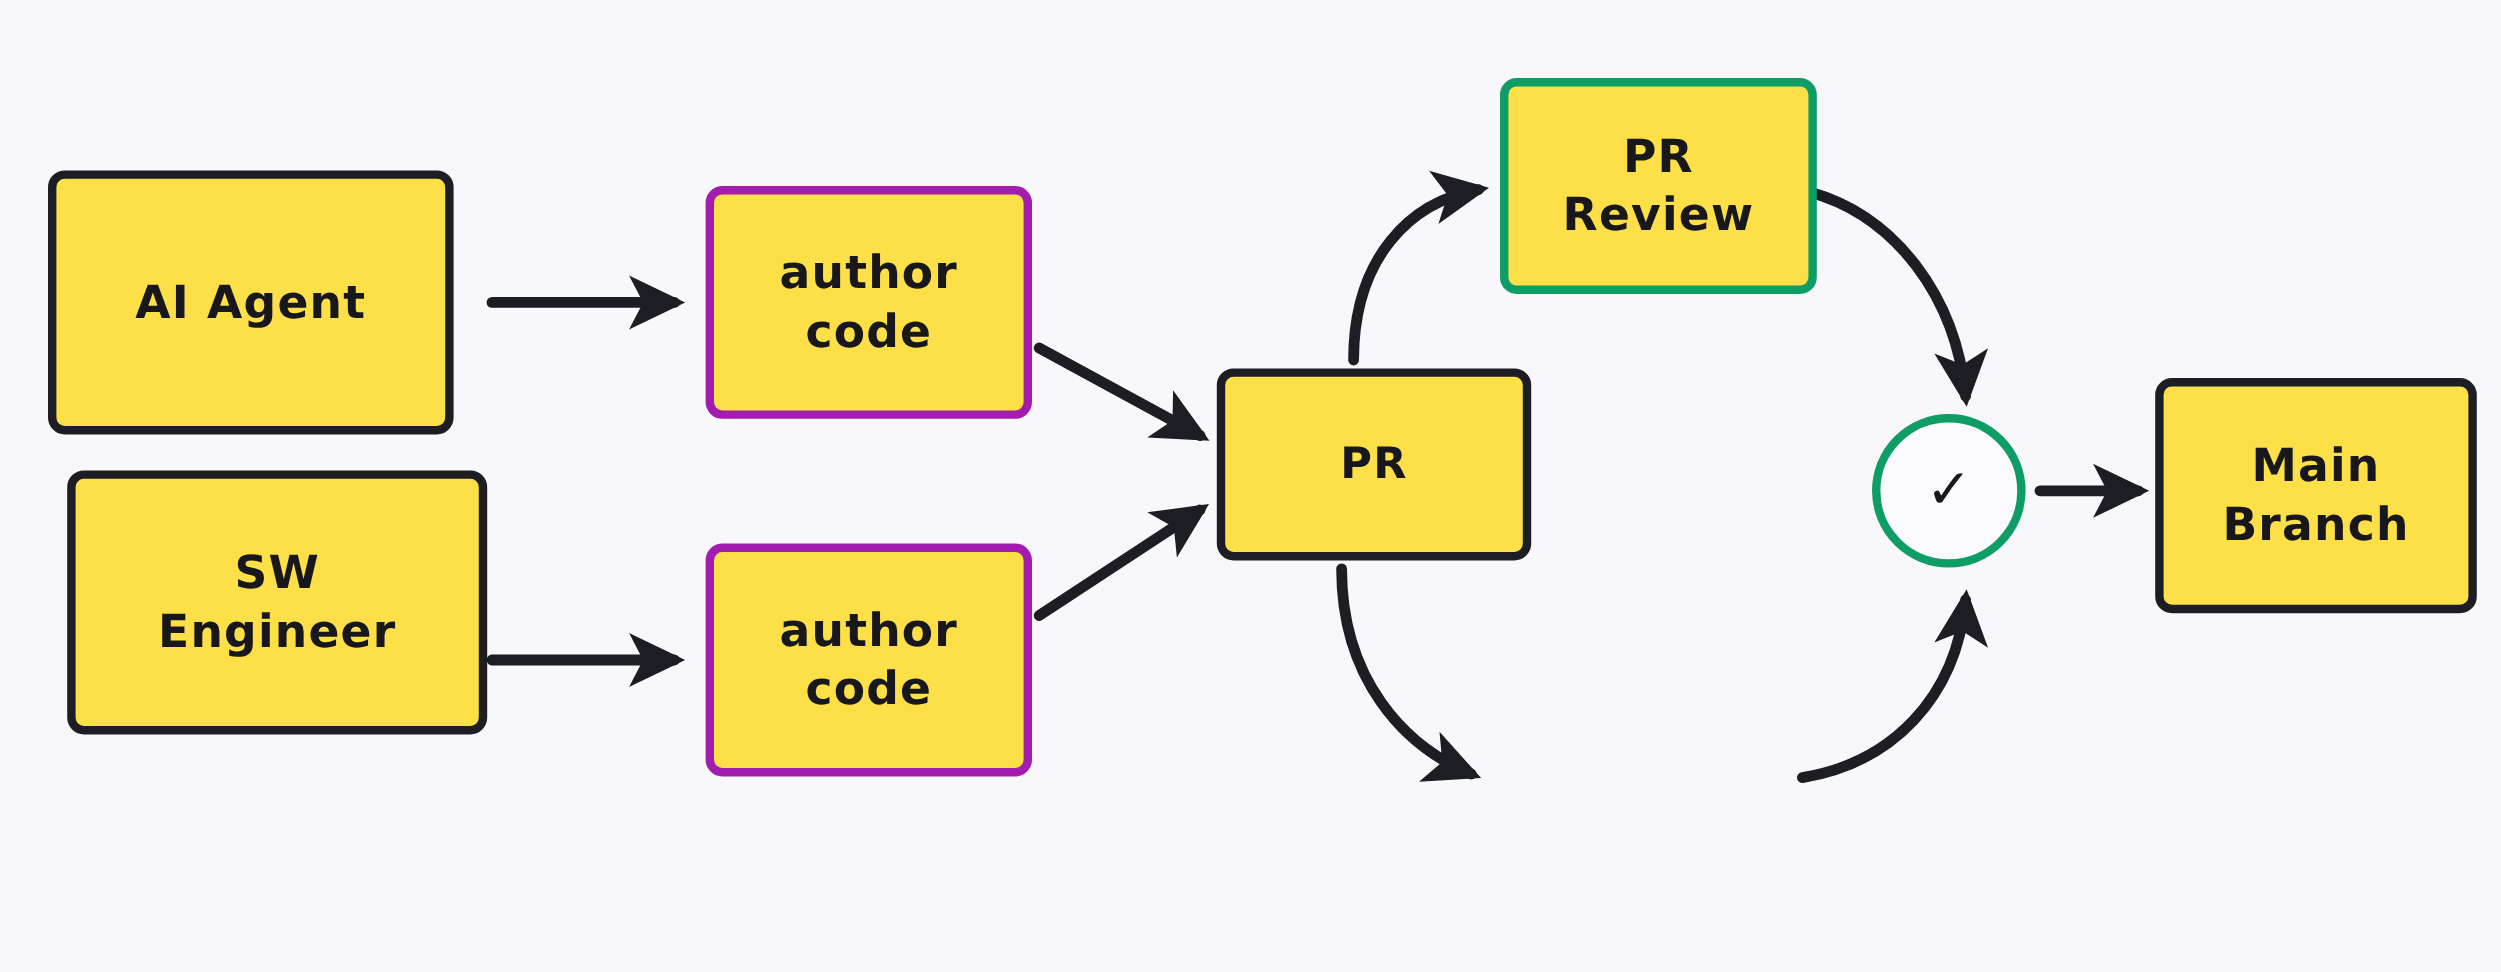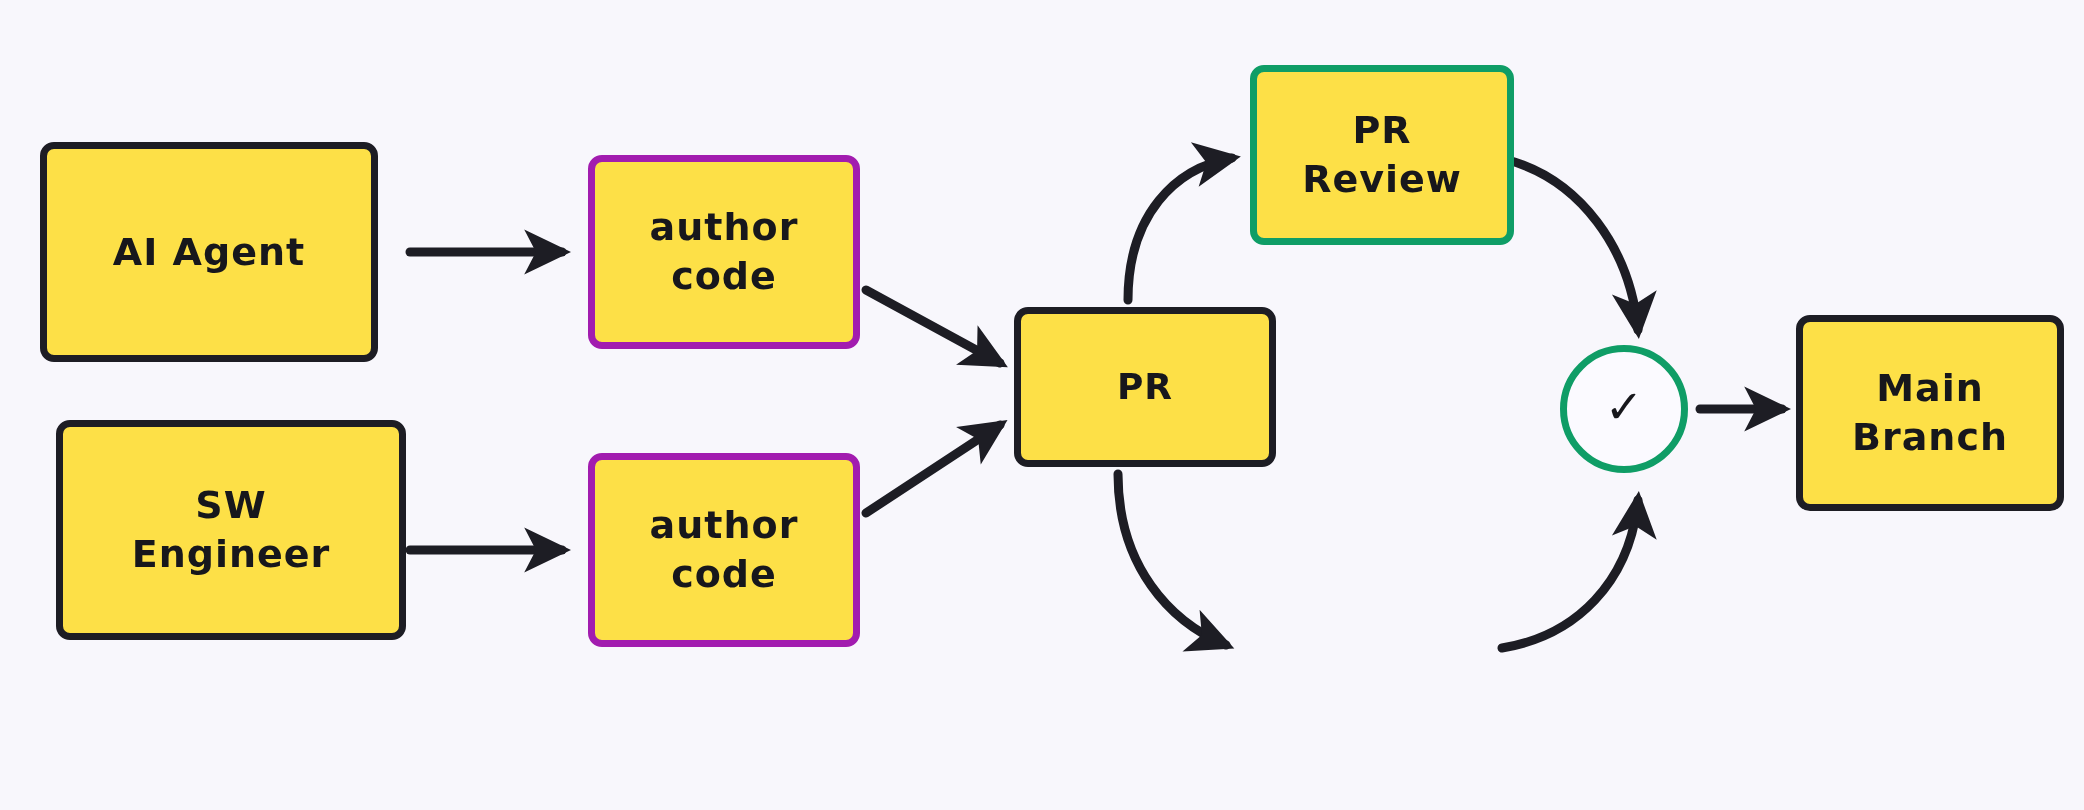--- a/index.html
+++ b/index.html
@@ -103,21 +103,21 @@
 
     <path d="M 1502,648 C 1576,636 1630,582 1638,500" fill="none" stroke="#1d1d24" stroke-width="9" stroke-linecap="round" marker-end="url(#arrowhead)"></path>
 
     <path d="M 1700,409 L 1782,409" fill="none" stroke="#1d1d24" stroke-width="9" stroke-linecap="round" marker-end="url(#arrowhead)"></path>
   </svg>
 
   <div class="node black" style="left:40px; top:142px; width:338px; height:220px;justify-content:center;">
     <span class="node-label">AI Agent</span>
   </div>
 
-  <div class="node black" style="left:56px; top:420px; width:350px; height:220px;">
+  <div class="node black" style="left:56px; top:392px; width:350px; height:220px;">
     <span class="node-label">SW
 Engineer</span>
   </div>
 
   <div class="node blue" style="left:588px; top:155px; width:272px; height:194px;">
     <span class="node-label">author
 code</span>
   </div>
 
   <div class="node blue" style="left:588px; top:453px; width:272px; height:194px;">

